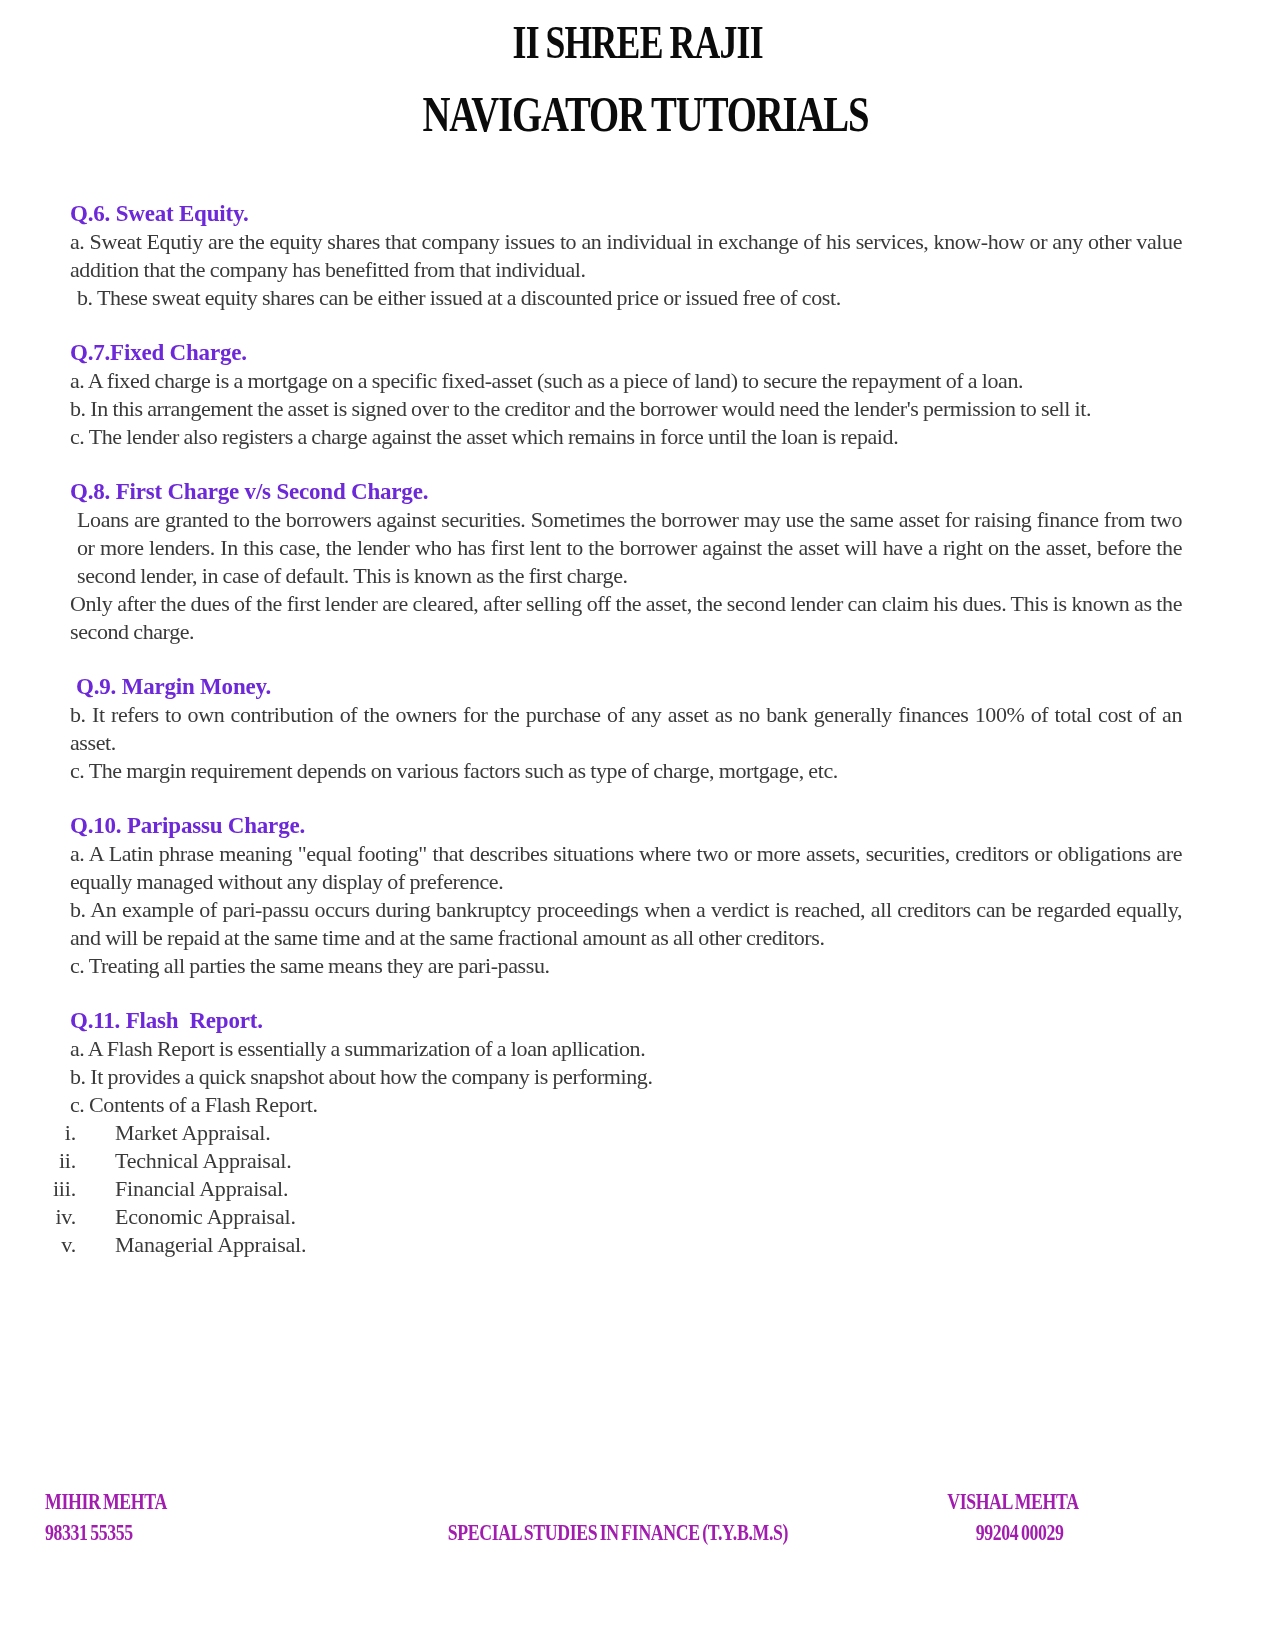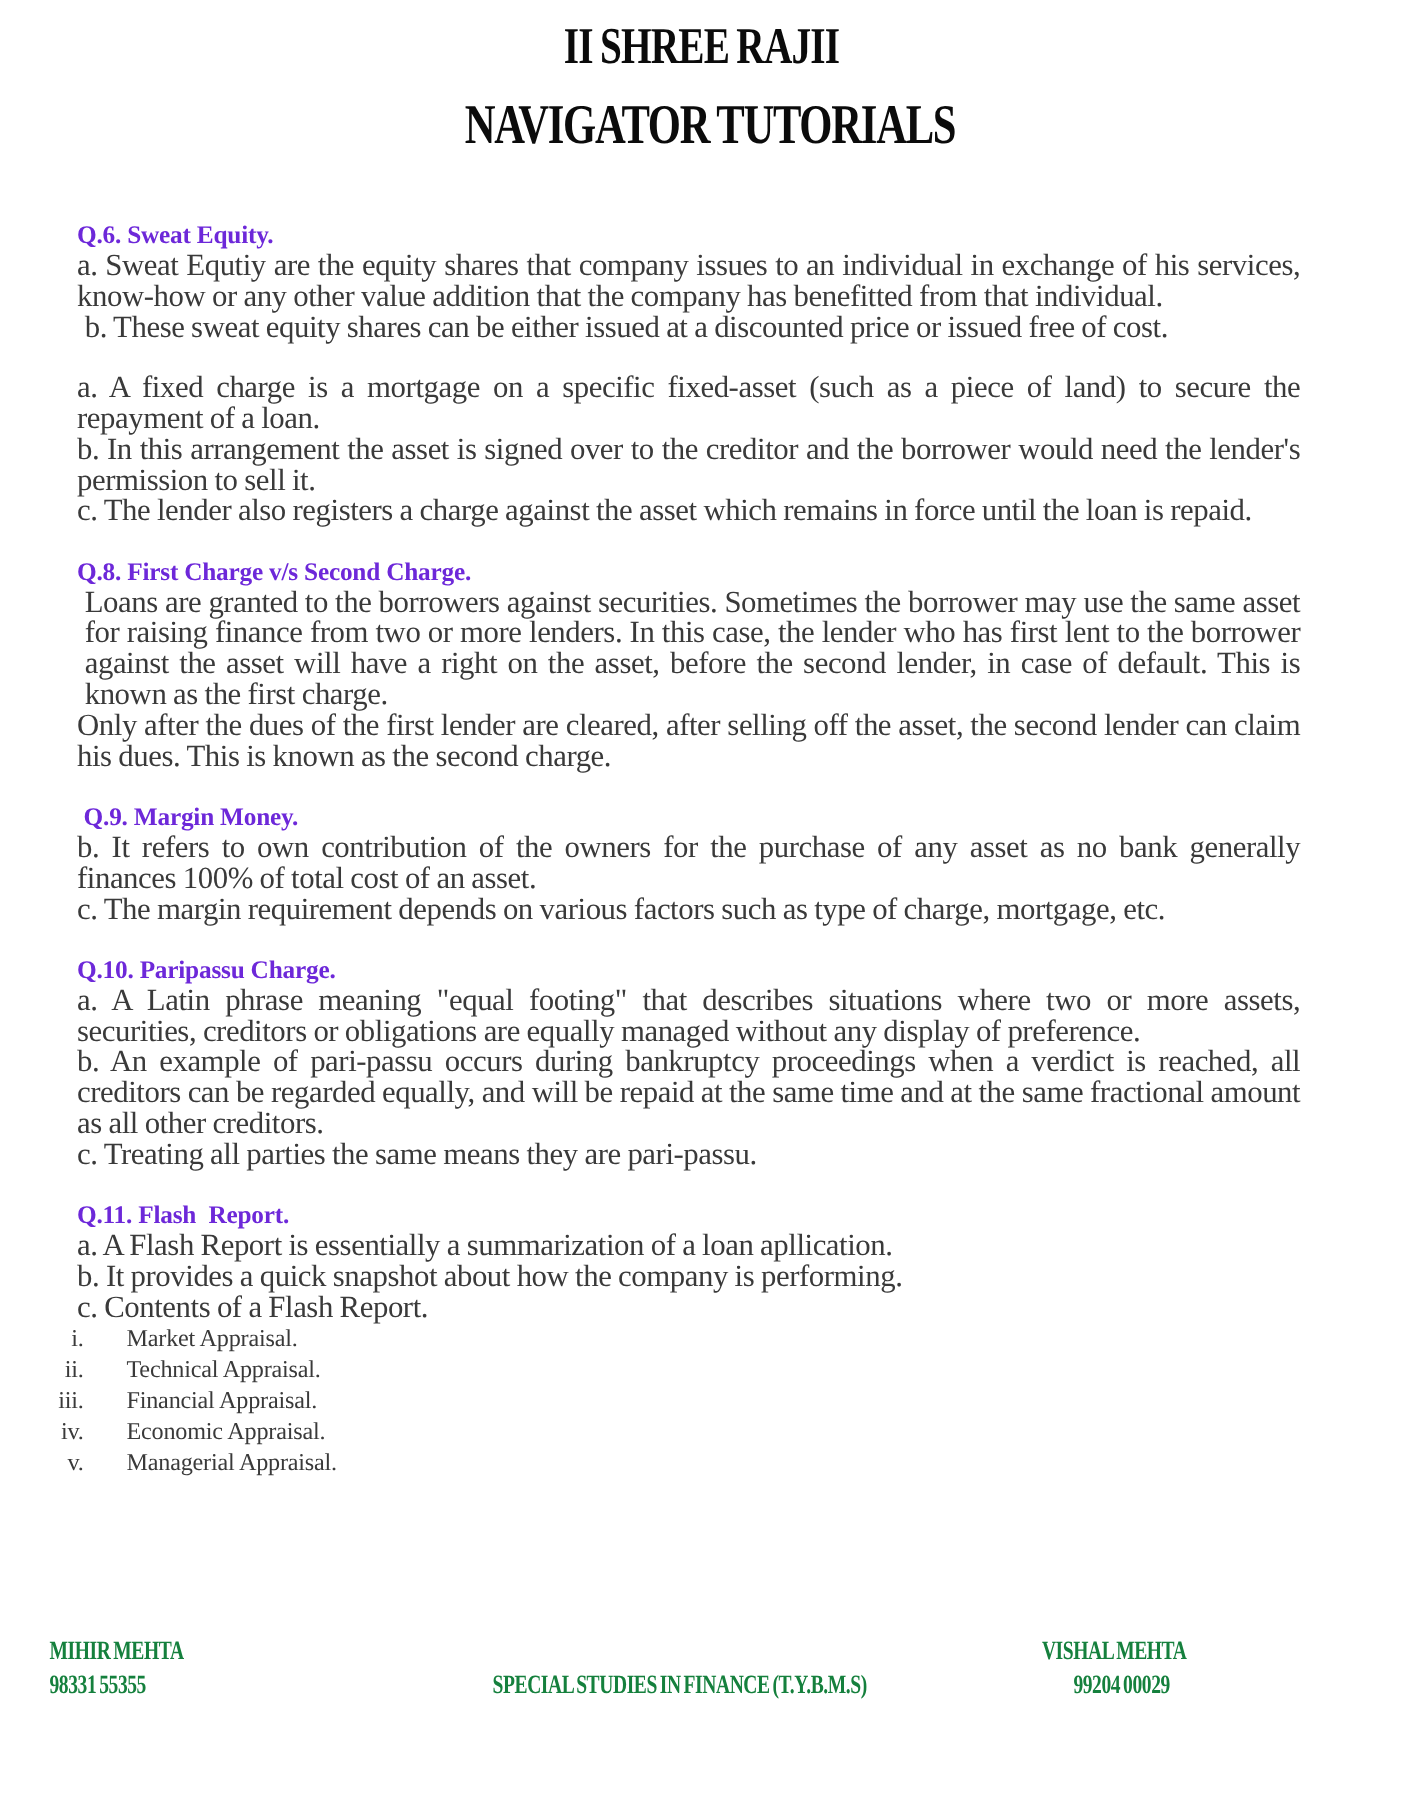--- a/index.html
+++ b/index.html
@@ -24,32 +24,32 @@
   .t3 > span { font-size:38px; letter-spacing:-1px; word-spacing:-3px; }
   
   .content { position:absolute; top:200px; left:70px; width:1112px; color:#3a3a3a; }
   .section { margin-top:27px; }
   .section:first-child { margin-top:0; }
   .q-heading {
     font-size:23px; font-weight:bold; color:#6d28d9; line-height:28px;
     white-space:pre-wrap; letter-spacing:-0.2px;
   }
   .para {
-    font-size:28px; line-height:28px; text-align:justify;
+    font-size:22px; line-height:28px; text-align:justify;
     letter-spacing:-0.4px; word-spacing:-0.5px;
   }
   .indent-sm { padding-left:7px; }
   .heading-indent { padding-left:6px; }
   
   .roman-list { margin-left:-30px; }
   .roman-item { display:flex; font-size:22px; line-height:28px; letter-spacing:-0.2px; }
   .roman-numeral { width:36px; text-align:right; flex:none; }
   .roman-label { margin-left:39px; }
   
-  .doc-footer { position:absolute; left:45px; right:45px; top:1487px; color:#15803d; }
+  .doc-footer { position:absolute; left:45px; right:45px; top:1487px; color:#a21caf; }
   .footer-grid { display:grid; grid-template-columns:1fr 1.1fr 1fr; line-height:29px; }
   .fcell { white-space:nowrap; }
   .fcell > span {
     display:inline-block; font-weight:bold; font-size:24px; letter-spacing:-0.5px;
     word-spacing:-2px; transform:scaleX(0.74); white-space:pre;
   }
   .f-left { text-align:left; }
   .f-left > span { transform-origin:0 50%; }
   .f-center { text-align:center; padding-right:40px; }
   .f-center > span { transform-origin:50% 50%; }
@@ -69,20 +69,21 @@
 
   <main class="content">
 
     <section class="section">
       <h3 class="q-heading">Q.6. Sweat Equity.</h3>
       <p class="para">a. Sweat Equtiy are the equity shares that company issues to an individual in exchange of his services, know-how or any other value addition that the company has benefitted from that individual.</p>
       <p class="para indent-sm">b. These sweat equity shares can be either issued at a discounted price or issued free of cost.</p>
     </section>
 
     <section class="section">
+      <h3 class="q-heading">Q.7.Fixed Charge.</h3>
       <p class="para">a. A fixed charge is a mortgage on a specific fixed-asset (such as a piece of land) to secure the repayment of a loan.</p>
       <p class="para">b. In this arrangement the asset is signed over to the creditor and the borrower would need the lender's permission to sell it.</p>
       <p class="para">c. The lender also registers a charge against the asset which remains in force until the loan is repaid.</p>
     </section>
 
     <section class="section">
       <h3 class="q-heading">Q.8. First Charge v/s Second Charge.</h3>
       <p class="para indent-sm">Loans are granted to the borrowers against securities. Sometimes the borrower may use the same asset for raising finance from two or more lenders. In this case, the lender who has first lent to the borrower against the asset will have a right on the asset, before the second lender, in case of default. This is known as the first charge.</p>
       <p class="para">Only after the dues of the first lender are cleared, after selling off the asset, the second lender can claim his dues. This is known as the second charge.</p>
     </section>

